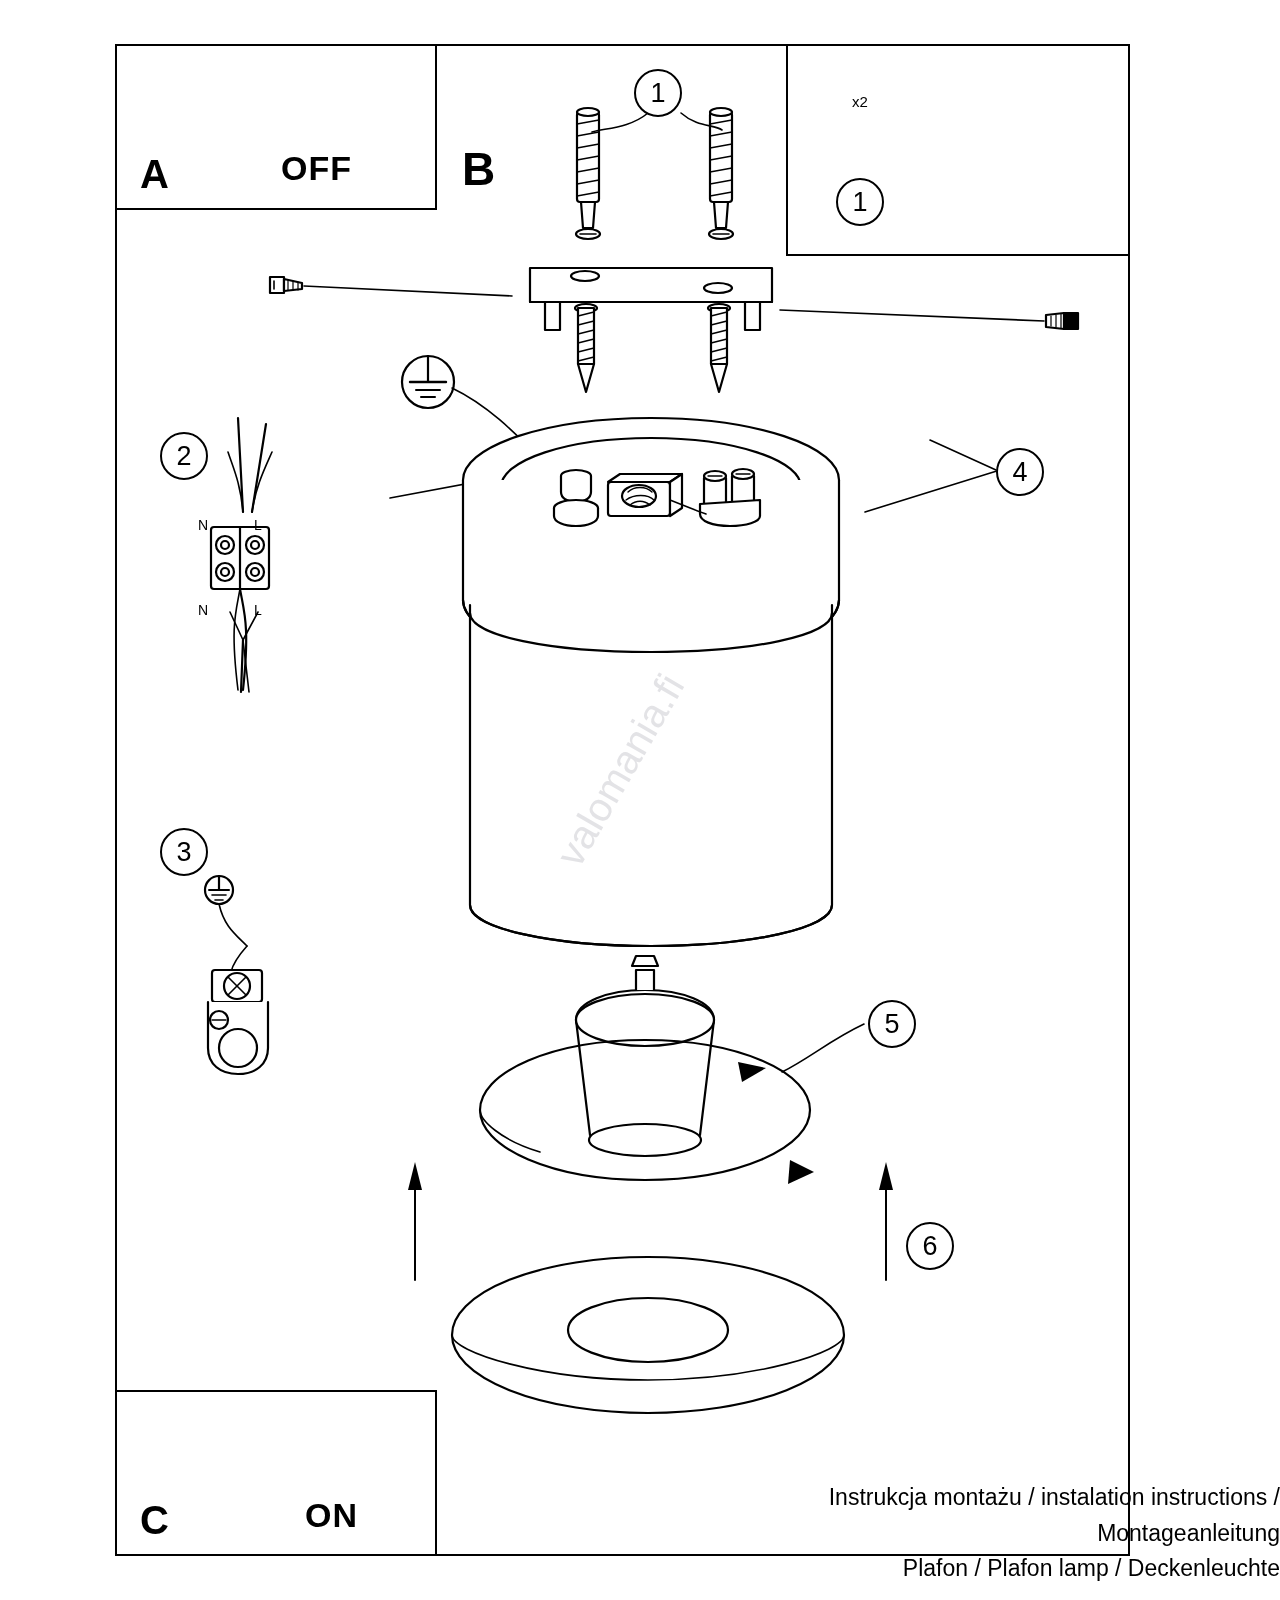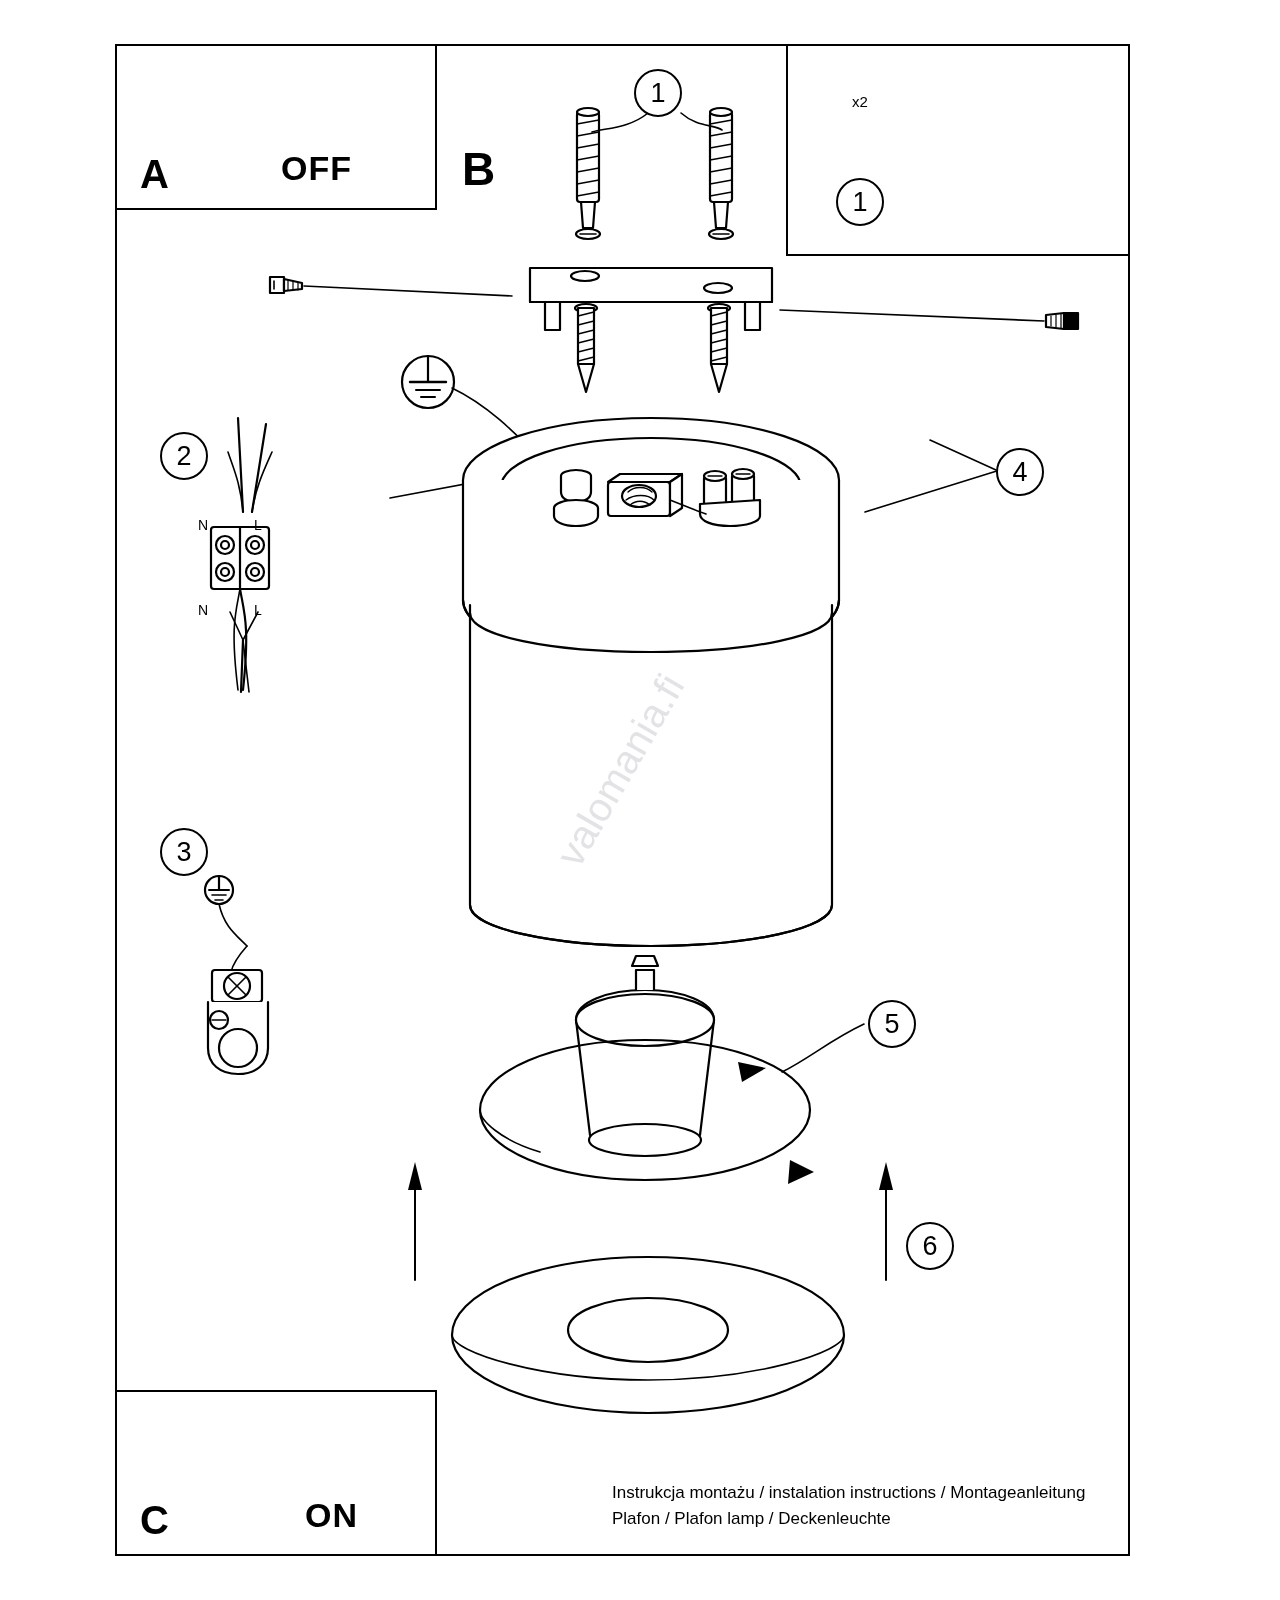--- a/index.html
+++ b/index.html
@@ -84,25 +84,26 @@
     font-size: 15px;
   }
 
   .termN1 { position: absolute; left: 198px; top: 517px; font-size: 14px; }
   .termL1 { position: absolute; left: 254px; top: 517px; font-size: 14px; }
   .termN2 { position: absolute; left: 198px; top: 602px; font-size: 14px; }
   .termL2 { position: absolute; left: 254px; top: 602px; font-size: 14px; }
 
   .caption {
     position: absolute;
-    left: 612px;
+    left: 640px;
     top: 1480px;
-    font-size: 17px;
+    font-size: 23px;
     line-height: 1.55;
     color: #000;
+    text-align: right;
   }
   .watermark {
     position: absolute;
     left: 470px;
     top: 640px;
     width: 300px;
     height: 260px;
     color: #e3e3e6;
     font-size: 40px;
     transform: rotate(-60deg);

